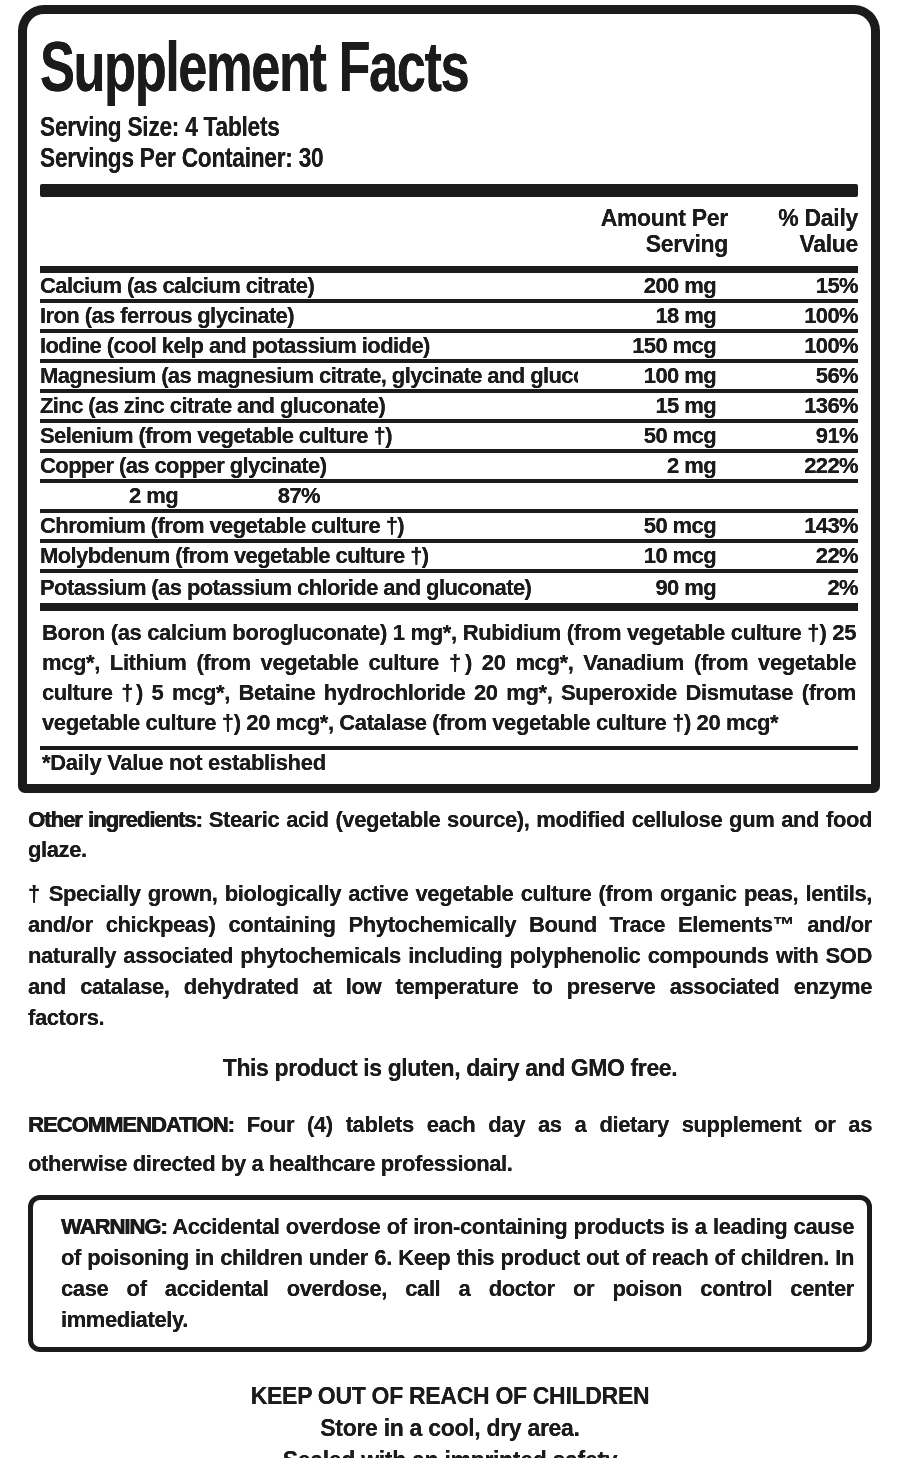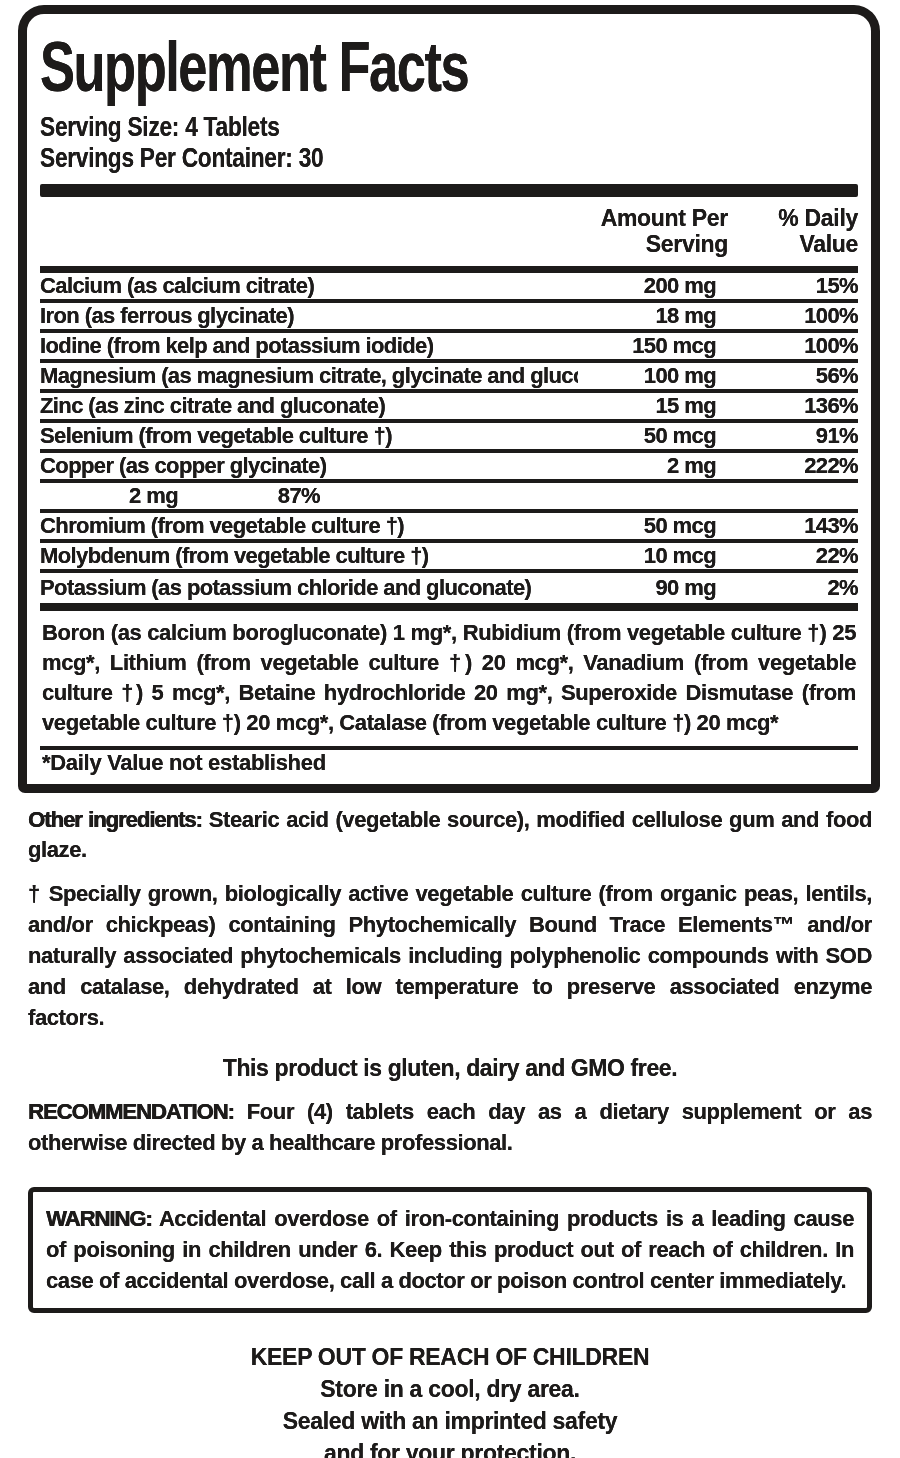--- a/index.html
+++ b/index.html
@@ -54,27 +54,27 @@
   .other-minerals {
     font-size: 22px; line-height: 30px; text-align: justify;
     padding: 7px 2px 8px 2px; letter-spacing: -0.4px;
   }
   .dv-footnote { font-size: 22px; padding: 0 2px 8px 2px; }
   .below { padding: 0 28px; }
   .para { font-size: 22px; line-height: 30px; text-align: justify; letter-spacing: -0.4px; }
   .p-other   { margin-top: 12px; }
   .p-culture { margin-top: 13px; line-height: 31px; }
   .p-free    { margin-top: 20px; text-align: center; font-size: 23px; }
-  .p-reco    { margin-top: 13px; line-height: 31px; }
+  .p-reco    { margin-top: 22px; line-height: 39px; }
   .lead-heavy { letter-spacing: -1px; text-shadow: 0.6px 0 0 currentColor, 0 0 0.5px currentColor; }
   .warning-box {
-    margin-top: 29px;
+    margin-top: 12px;
     border: 5px solid #1d1b1a;
-    border-radius: 6px;
-    padding: 11px 13px 12px 13px;
+    border-radius: 12px;
+    padding: 11px 13px 12px 28px;
   }
   .warning-box .para { line-height: 31px; }
   .footer-block { margin-top: 28px; text-align: center; font-size: 23px; line-height: 32px; }
 </style>
 </head>
 <body>
 
 <div class="panel">
   <div class="title">Supplement Facts</div>
   <div class="serving-block">
@@ -99,21 +99,21 @@
       <div class="c-name">Calcium (as calcium citrate)</div>
       <div class="c-amt">200 mg</div>
       <div class="c-dv">15%</div>
     </div>
     <div class="trow">
       <div class="c-name">Iron (as ferrous glycinate)</div>
       <div class="c-amt">18 mg</div>
       <div class="c-dv">100%</div>
     </div>
     <div class="trow">
-      <div class="c-name">Iodine (from kelp and potassium iodide)</div>
+      <div class="c-name">Iodine (cool kelp and potassium iodide)</div>
       <div class="c-amt">150 mcg</div>
       <div class="c-dv">100%</div>
     </div>
     <div class="trow">
       <div class="c-name">Magnesium (as magnesium citrate, glycinate and gluconate)</div>
       <div class="c-amt">100 mg</div>
       <div class="c-dv">56%</div>
     </div>
     <div class="trow">
       <div class="c-name">Zinc (as zinc citrate and gluconate)</div>

